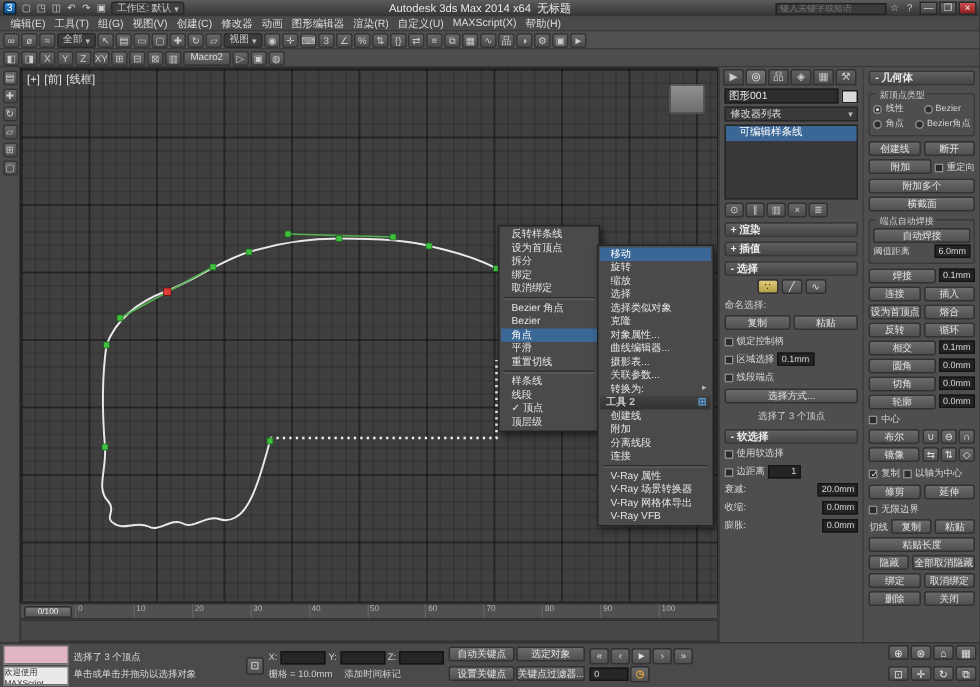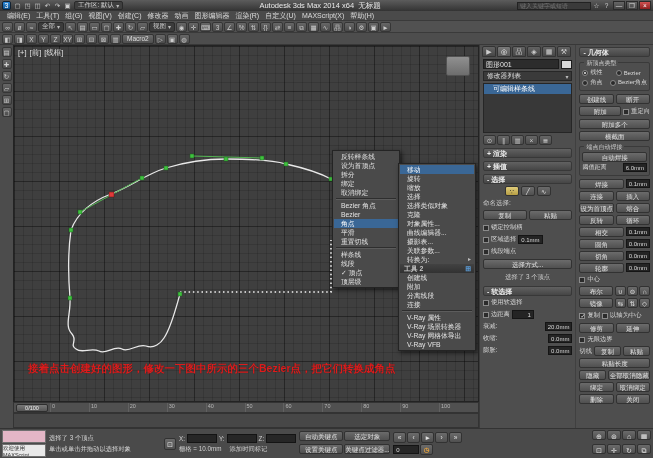--- a/index.html
+++ b/index.html
@@ -308,21 +308,20 @@
           <rect x="150" y="120" width="4" height="4"></rect>
         <rect x="210" y="111" width="4" height="4"></rect>
           <rect x="270" y="116" width="4" height="4"></rect>
         <rect x="315" y="131" width="4" height="4"></rect>
           <rect x="54" y="250" width="4" height="4"></rect>
         <rect x="164" y="246" width="4" height="4"></rect>
       </g>
       <rect x="95" y="146" width="5" height="5" fill="#e03a3a" stroke="#5c1212" stroke-width="0.5"></rect>
     </svg>
 
-    <div class="annotation">接着点击创建好的图形，修改一下图中所示的三个Bezier点，把它们转换成角点</div>
 
     <div id="menuA" class="ctxmenu">
 
     <div class="menu-item">
           <span class="mi-label">反转样条线</span>
           <span class="mi-arrow"></span>
         </div>
         <div class="menu-item">
           <span class="mi-label">设为首顶点</span>
           <span class="mi-arrow"></span>

